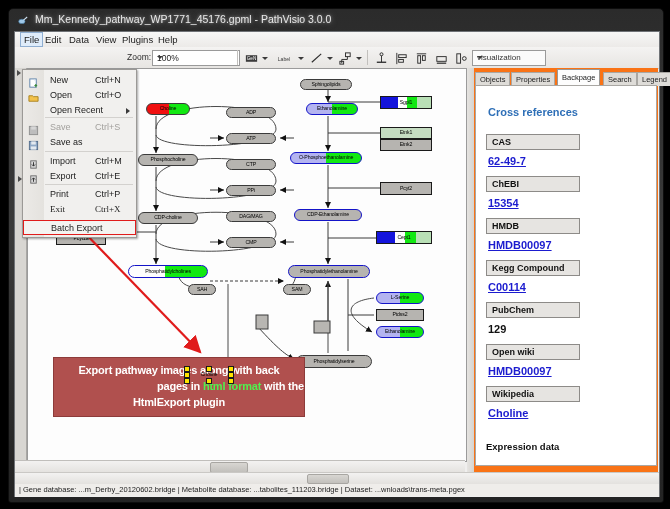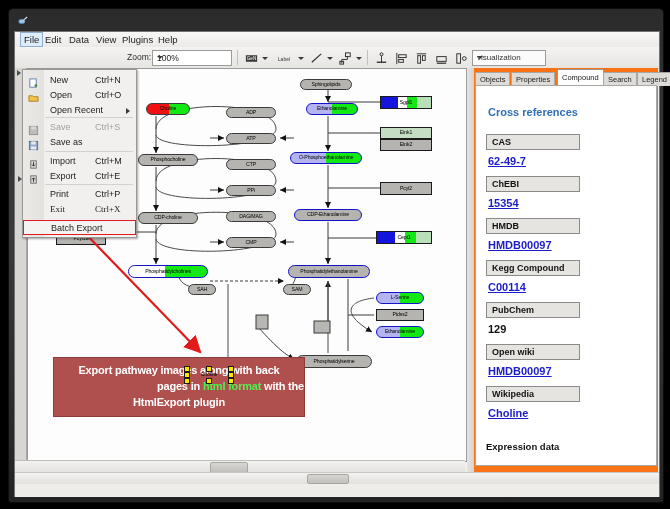--- a/index.html
+++ b/index.html
@@ -27,21 +27,21 @@
   .mi{position:absolute;top:1px;height:13px;font-size:9.5px;color:#1b1b1b;padding:0 3px;
      line-height:13px;}
   .mi.sel{background:#dfecfa;border:1px solid #8faed1;top:0;height:13px;line-height:13px;}
 
   
   .toolbar{position:absolute;left:0;top:15px;width:100%;height:21px;
      background:linear-gradient(180deg,#f4f3f2 0%,#e7e5e2 100%);
      border-bottom:1px solid #c8c6c3;}
   .zoomlabel{position:absolute;left:112px;top:5px;font-size:8.5px;color:#2b2b2b;}
   .zoombox{position:absolute;left:137px;top:3px;width:78px;height:14px;background:#fff;
-     border:1px solid #9a9a9a;}
+     border:1px solid #9a9a9a;padding-left:8px;}
   .zoombox span{position:absolute;left:4px;top:2px;font-size:8.5px;color:#222;}
   .zoombox .arrow{position:absolute;right:3px;top:5px;}
   .tbtn{position:absolute;top:3px;height:15px;border:1px solid transparent;}
   .tbsep{position:absolute;top:3px;width:1px;height:15px;background:#c2c0bd;}
   .combo2{position:absolute;left:457px;top:3px;width:72px;height:14px;background:#fbfbfb;
      border:1px solid #9a9a9a;}
   .combo2 span{position:absolute;left:4px;top:2px;font-size:8px;color:#333;}
   .caret{width:0;height:0;border-left:3px solid transparent;border-right:3px solid transparent;
      border-top:3.5px solid #3a3a3a;}
 
@@ -121,20 +121,21 @@
 <body>
 
 <div id="root">
   <div class="winframe">
 
     <div class="titlebar">
       <svg class="titleicon" viewBox="0 0 12 12">
         <ellipse cx="4.2" cy="7" rx="3.4" ry="2.4" fill="#9fc8e8" stroke="#4a7ea8" stroke-width=".7"></ellipse>
         <path d="M6 5.6 L10 2.2" stroke="#cfe3f3" stroke-width="1.2" fill="none"></path>
       </svg>
+      <div class="titletext">Mm_Kennedy_pathway_WP1771_45176.gpml - PathVisio 3.0.0</div>
     </div>
 
     <div class="client">
 
       <div class="menubar">
         <div class="mi sel" style="left:5px;">File</div>
         <div class="mi" style="left:27px;">Edit</div>
         <div class="mi" style="left:51px;">Data</div>
         <div class="mi" style="left:78px;">View</div>
         <div class="mi" style="left:104px;">Plugins</div>
@@ -412,21 +413,21 @@
         <div class="hscroll">
           <div class="hthumb"></div>
         </div>
       </div>
 
       <div class="dock">
         <div class="dockgrip"></div>
         <div class="tabstrip">
           <div class="tab" style="left:0px;">Objects</div>
           <div class="tab" style="left:36px;">Properties</div>
-          <div class="tab active" style="left:82px;">Compound</div>
+          <div class="tab active" style="left:82px;">Backpage</div>
           <div class="tab" style="left:128px;">Search</div>
           <div class="tab" style="left:162px;">Legend</div>
         </div>
 
         <div class="dockbody">
           <div class="xr-title">Cross references</div>
           <div id="xref-layer">
               <div class="xr-box" style="top: 48px;">CAS</div>
               <div class="xr-val" style="top: 69px;">62-49-7</div>
               <div class="xr-box" style="top: 90px;">ChEBI</div>
@@ -443,20 +444,21 @@
               <div class="xr-val" style="top: 321px;">Choline</div>
             </div>
           <div class="xr-foot">Expression data</div>
         </div>
       </div>
 
       <div class="statusbar">
         <div class="hsc2">
           <div class="t"></div>
         </div>
+        <div class="statustext">| Gene database: ...m_Derby_20120602.bridge | Metabolite database: ...tabolites_111203.bridge | Dataset: ...wnloads\trans-meta.pgex</div>
       </div>
 
       <div class="menupop">
         <div class="gutter"></div>
         <div id="menu-layer">
             <div class="mrow" style="top: 3px;">
               <span class="micon"><svg viewBox="0 0 12 12" width="11" height="11">
                   <rect x="2" y="1" width="7" height="9" fill="#fff" stroke="#5a7fa8"></rect>
                   <path d="M7 1 L9 3 L7 3 z" fill="#cfe0ef"></path>
                   <path d="M8.5 6.5 L8.5 10 M7 8.2 L10 8.2" stroke="#3a8a3a" stroke-width="1.2"></path>

